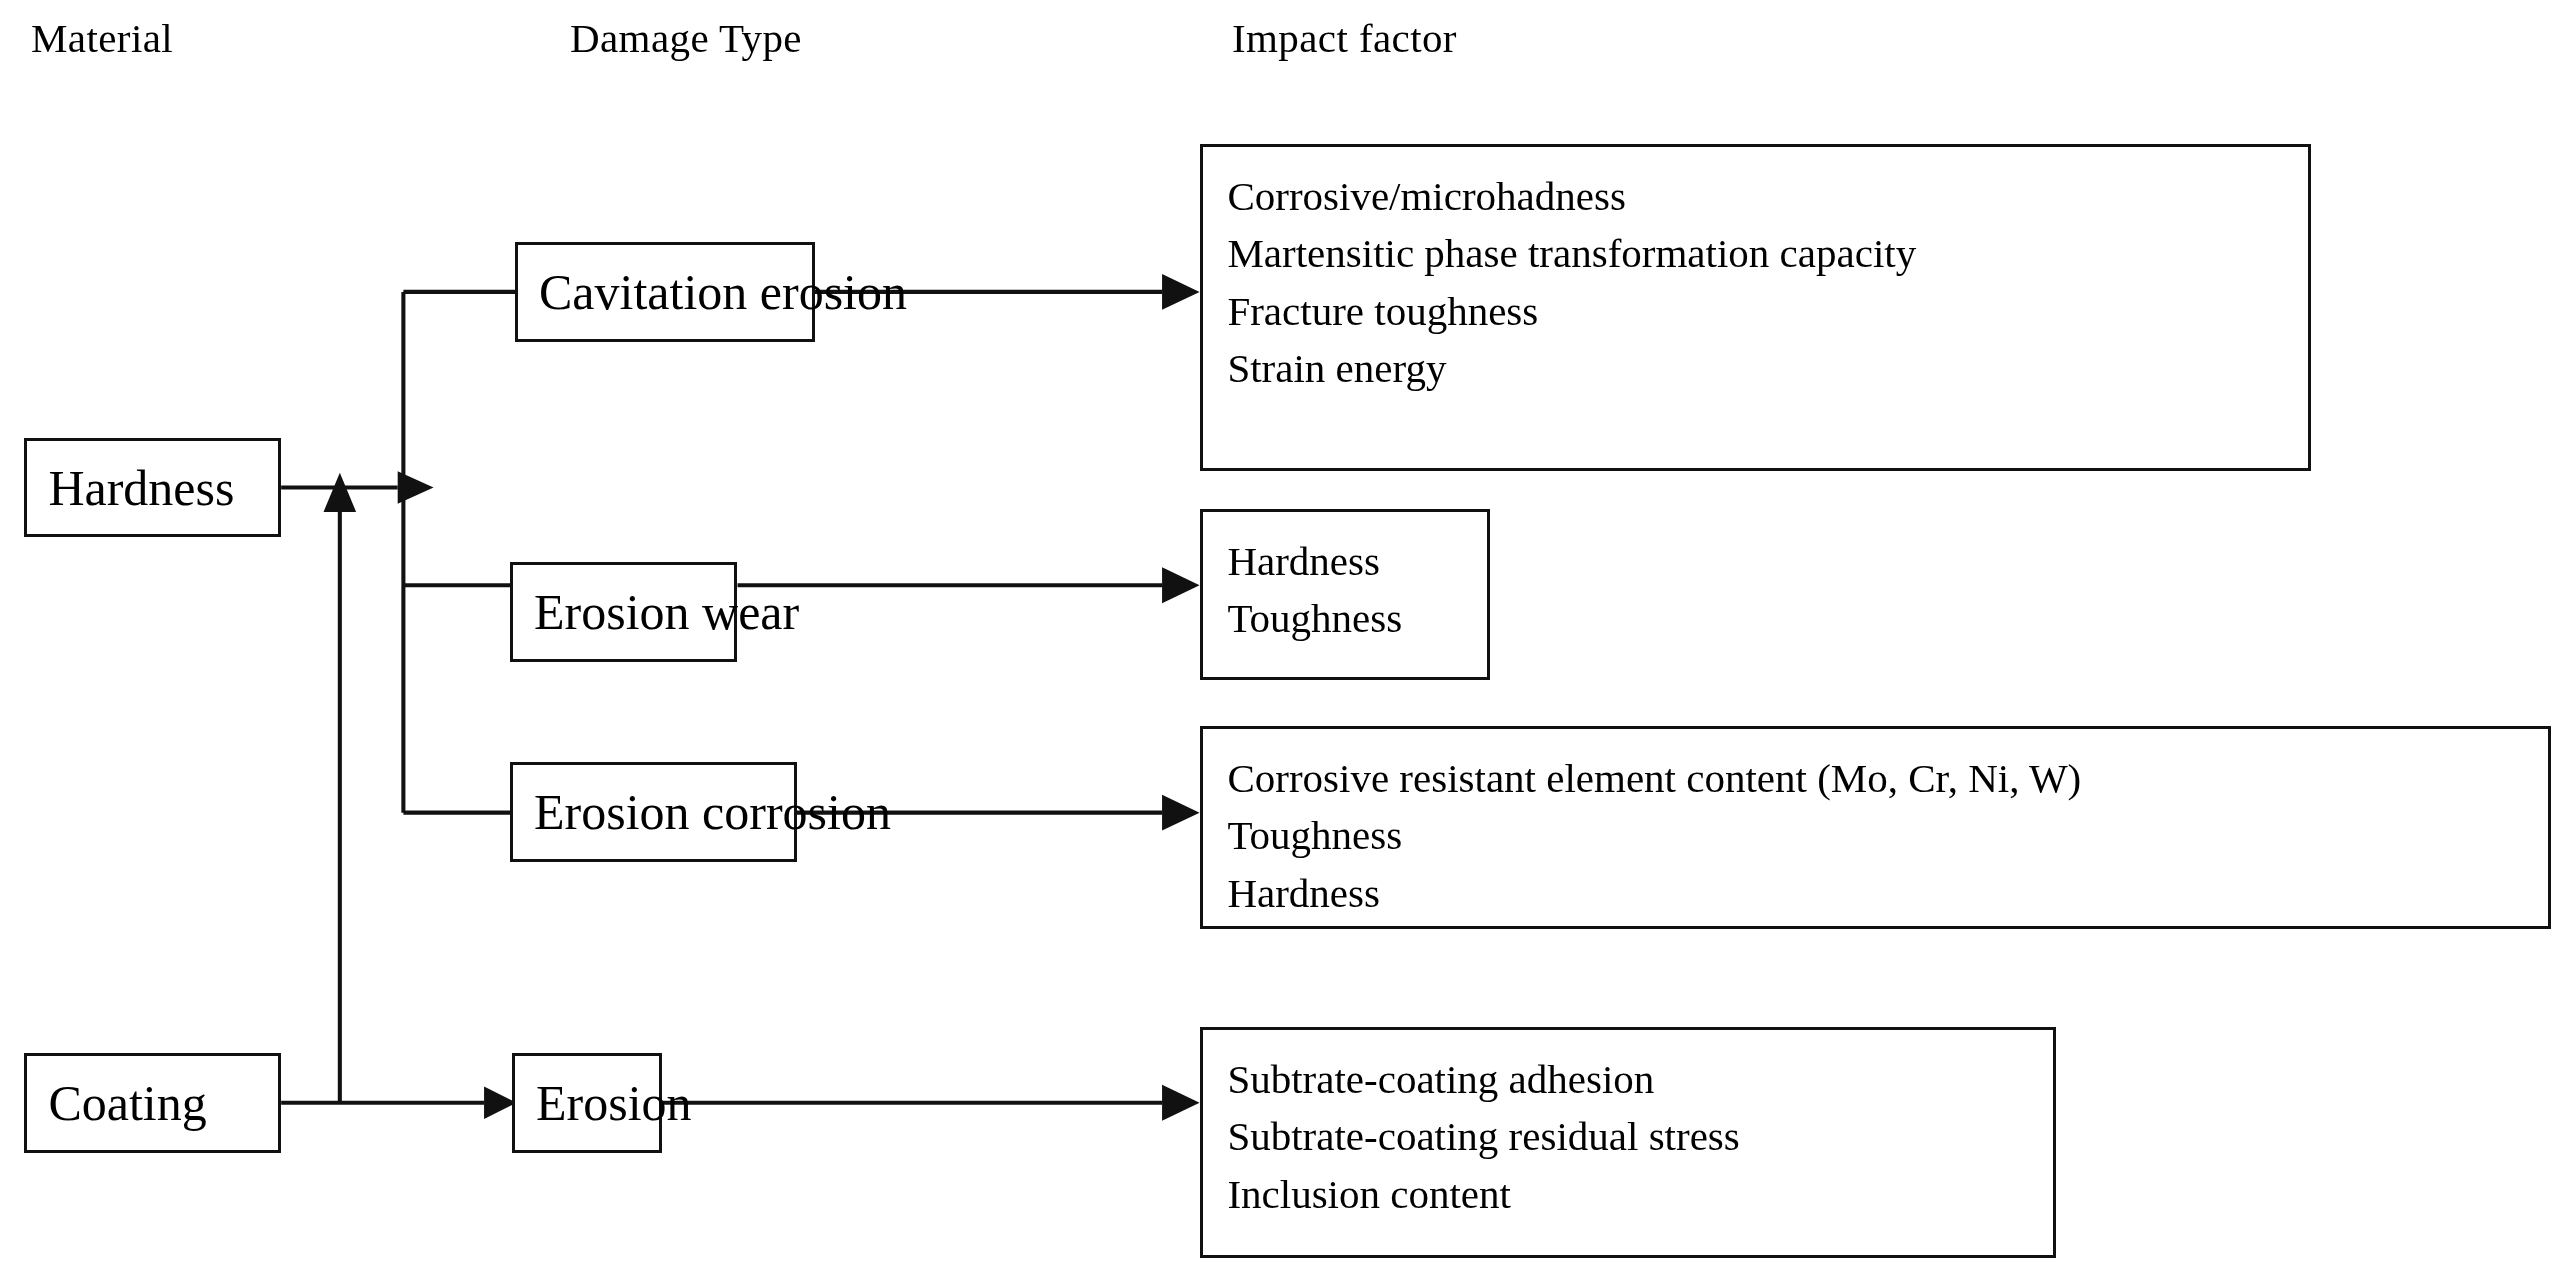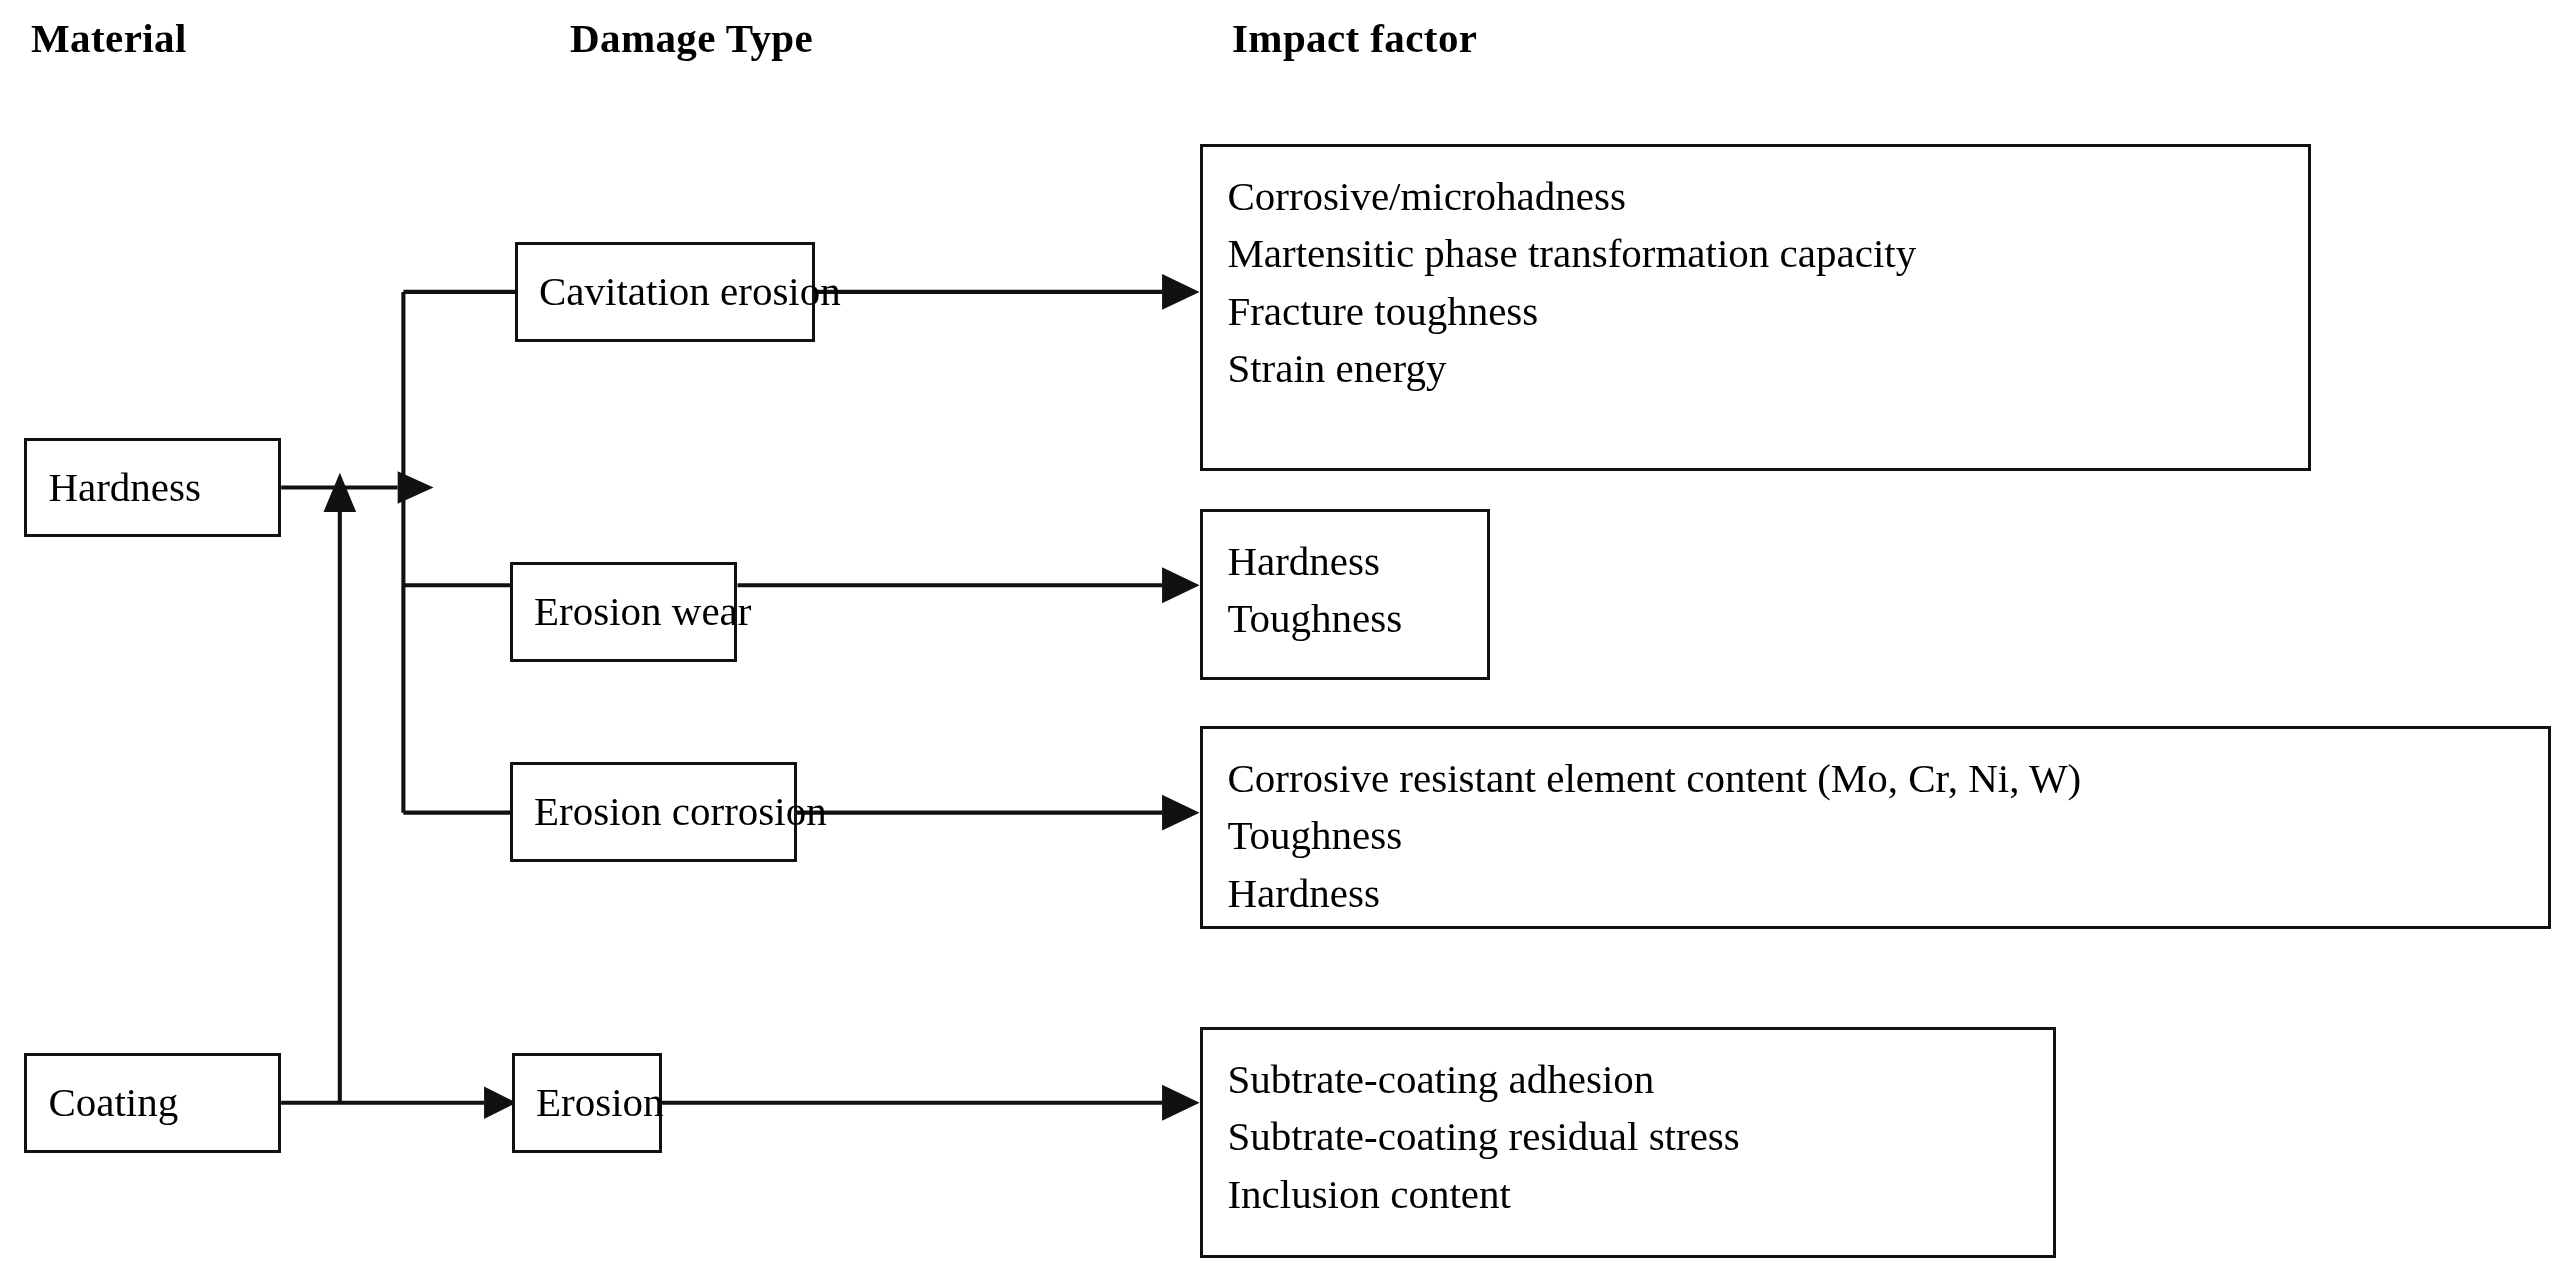--- a/index.html
+++ b/index.html
@@ -12,41 +12,41 @@
     position: relative;
     width: 2576px;
     height: 1283px;
     background: #ffffff;
     font-family: "Liberation Serif", "DejaVu Serif", serif;
     color: #000000;
     overflow: hidden;
   }
   .col-header {
     position: absolute;
-    font-weight: bold;
+    font-weight: normal;
     font-size: 41px;
     line-height: 1;
     white-space: nowrap;
     letter-spacing: 0.4px;
   }
   #hdr-material   { left: 31px;   top: 18px; }
   #hdr-damage     { left: 570px;  top: 18px; }
   #hdr-impact     { left: 1232px; top: 18px; }
 
   .node {
     position: absolute;
     box-sizing: border-box;
     border: 3.3px solid #111111;
     background: #ffffff;
     display: flex;
     align-items: center;
     justify-content: flex-start;
   }
   .node .label {
-    font-size: 41px;
+    font-size: 50px;
     line-height: 1.16;
     white-space: nowrap;
     padding-left: 21px;
   }
 
   .factor-box {
     position: absolute;
     box-sizing: border-box;
     border: 3.3px solid #111111;
     background: #ffffff;

